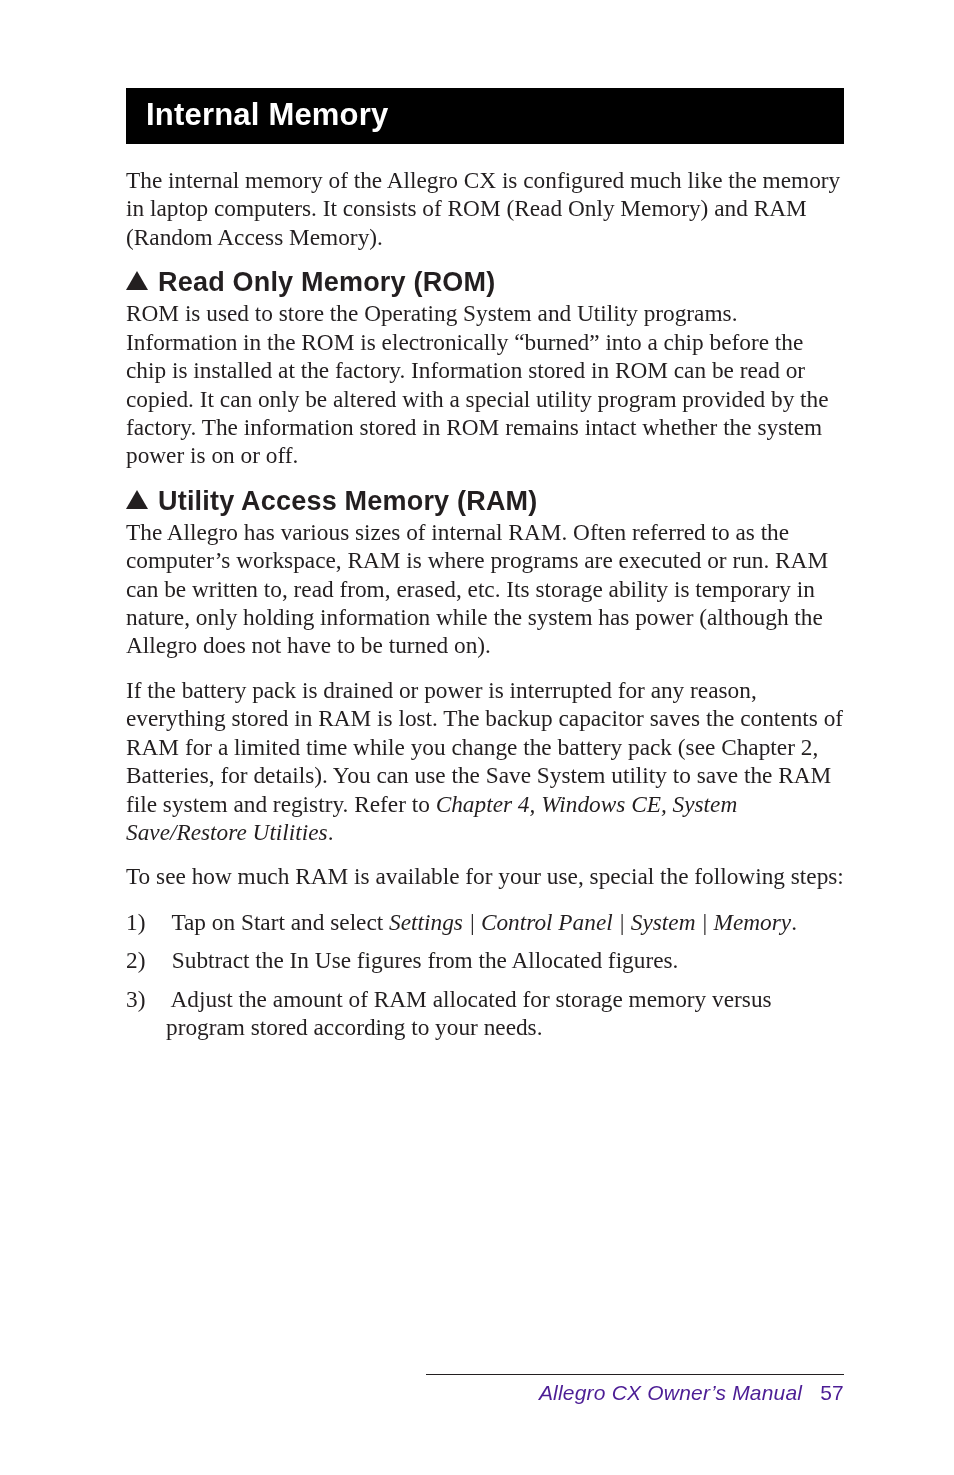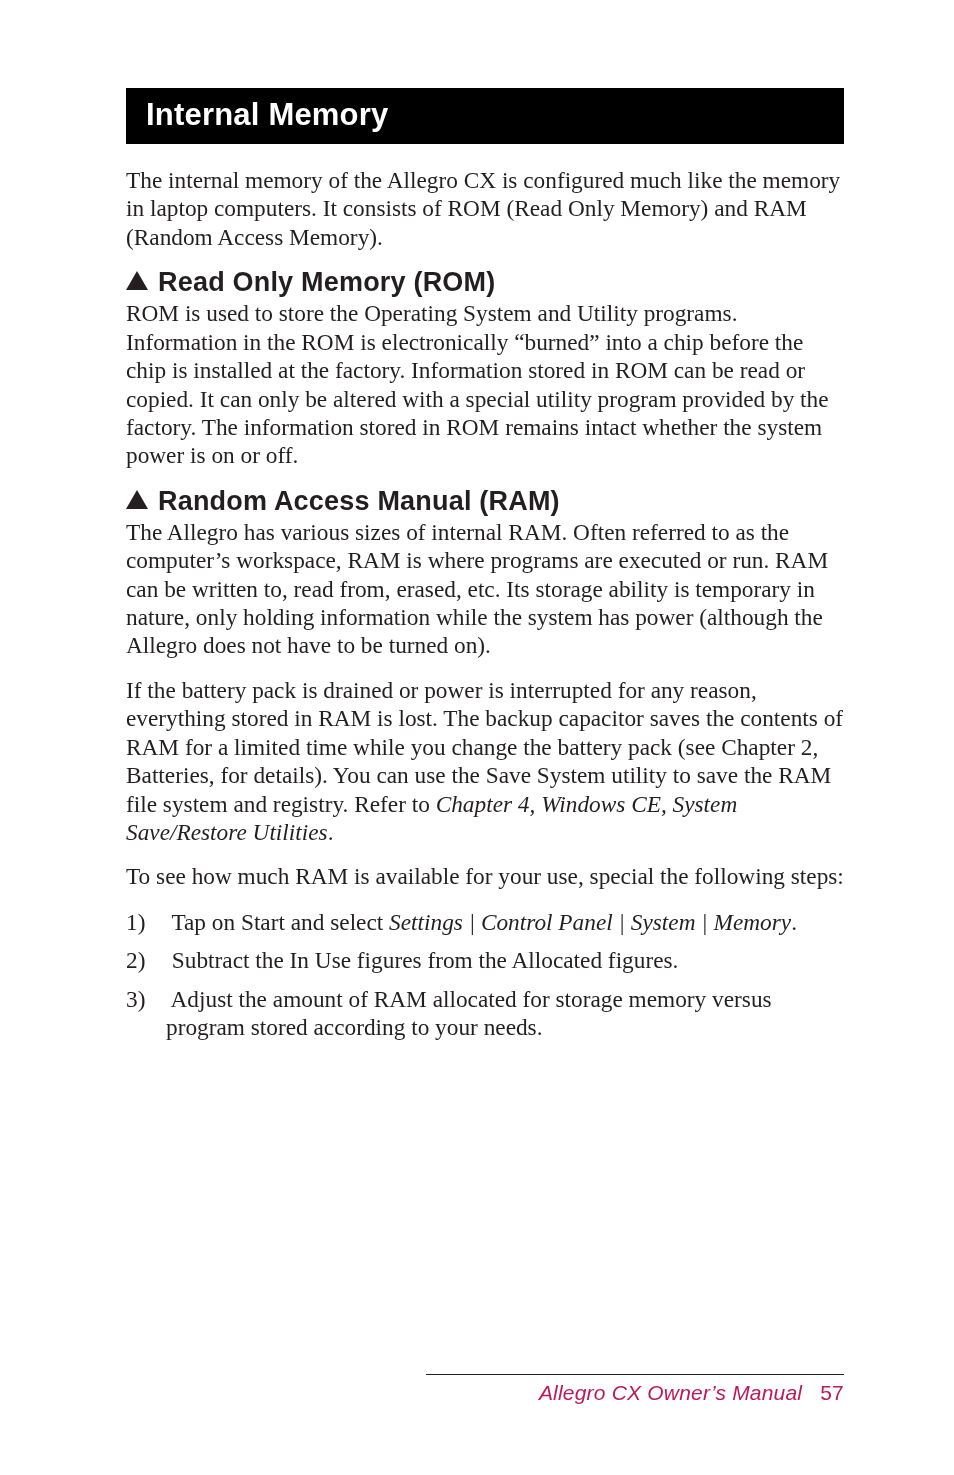--- a/index.html
+++ b/index.html
@@ -82,21 +82,21 @@
     border-top: 1.5px solid #231f20;
     height: 0;
     margin-left: 300px;
     margin-bottom: 6px;
   }
   .footer .line {
     font-family: Arial, Helvetica, sans-serif;
     font-style: italic;
     font-size: 21px;
     text-align: right;
-    color: #be185d;
+    color: #4c1d95;
     letter-spacing: 0.2px;
   }
   .footer .pn {
     font-style: normal;
     margin-left: 18px;
   }
 </style>
 </head>
 <body>
 
@@ -107,21 +107,21 @@
   </div>
 
   <p class="body">The internal memory of the Allegro CX is configured much like the memory in laptop computers. It consists of ROM (Read Only Memory) and RAM (Random Access Memory).</p>
 
   <h2 class="subhead">
     <span class="tri"></span><span>Read Only Memory (ROM)</span>
   </h2>
   <p class="body">ROM is used to store the Operating System and Utility programs. Information in the ROM is electronically “burned” into a chip before the chip is installed at the factory. Information stored in ROM can be read or copied. It can only be altered with a special utility program provided by the factory. The information stored in ROM remains intact whether the system power is on or off.</p>
 
   <h2 class="subhead">
-    <span class="tri"></span><span>Random Access Manual (RAM)</span>
+    <span class="tri"></span><span>Utility Access Memory (RAM)</span>
   </h2>
   <p class="body">The Allegro has various sizes of internal RAM. Often referred to as the computer’s workspace, RAM is where programs are executed or run. RAM can be written to, read from, erased, etc. Its storage ability is temporary in nature, only holding information while the system has power (although the Allegro does not have to be turned on).</p>
 
   <p class="body">
     <span>If the battery pack is drained or power is interrupted for any reason, everything stored in RAM is lost. The backup capacitor saves the contents of RAM for a limited time while you change the battery pack (see Chapter 2, Batteries, for details). You can use the Save System utility to save the RAM file system and registry. Refer to </span><span class="em">Chapter 4, Windows CE, System Save/Restore Utilities</span><span>.</span>
   </p>
 
   <p class="body">To see how much RAM is available for your use, special the following steps:</p>
 
   <ol class="steps">

